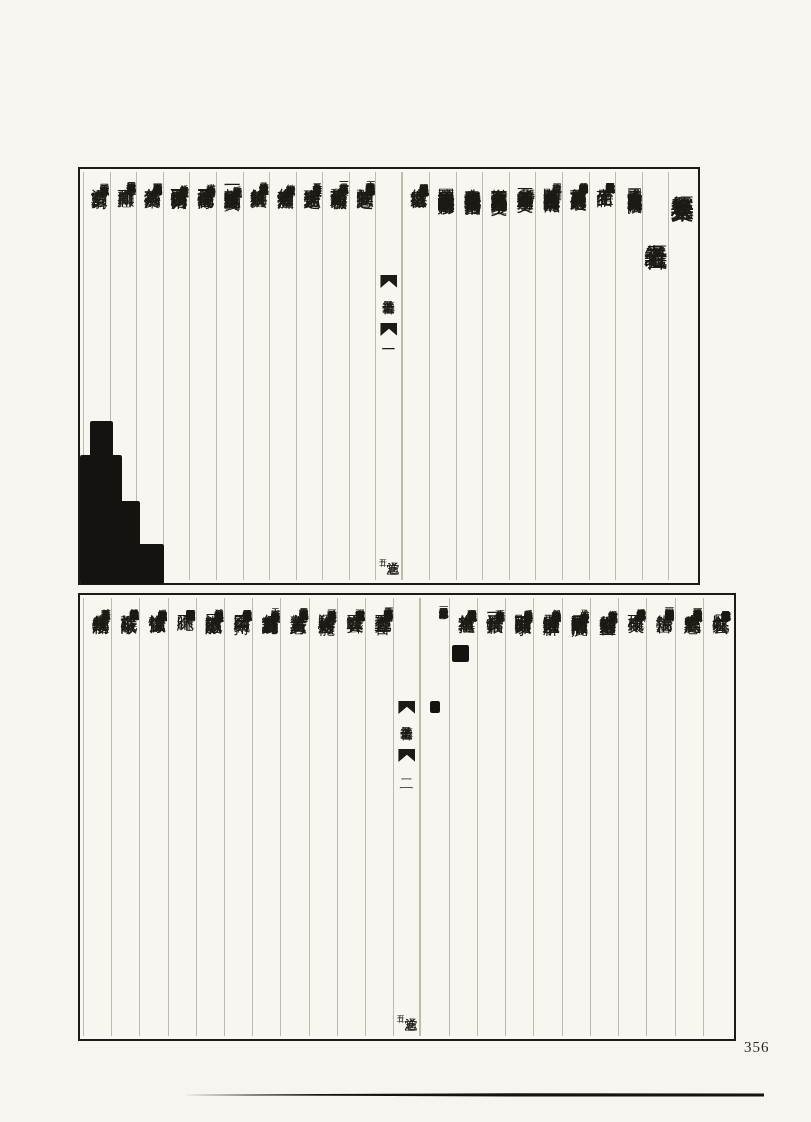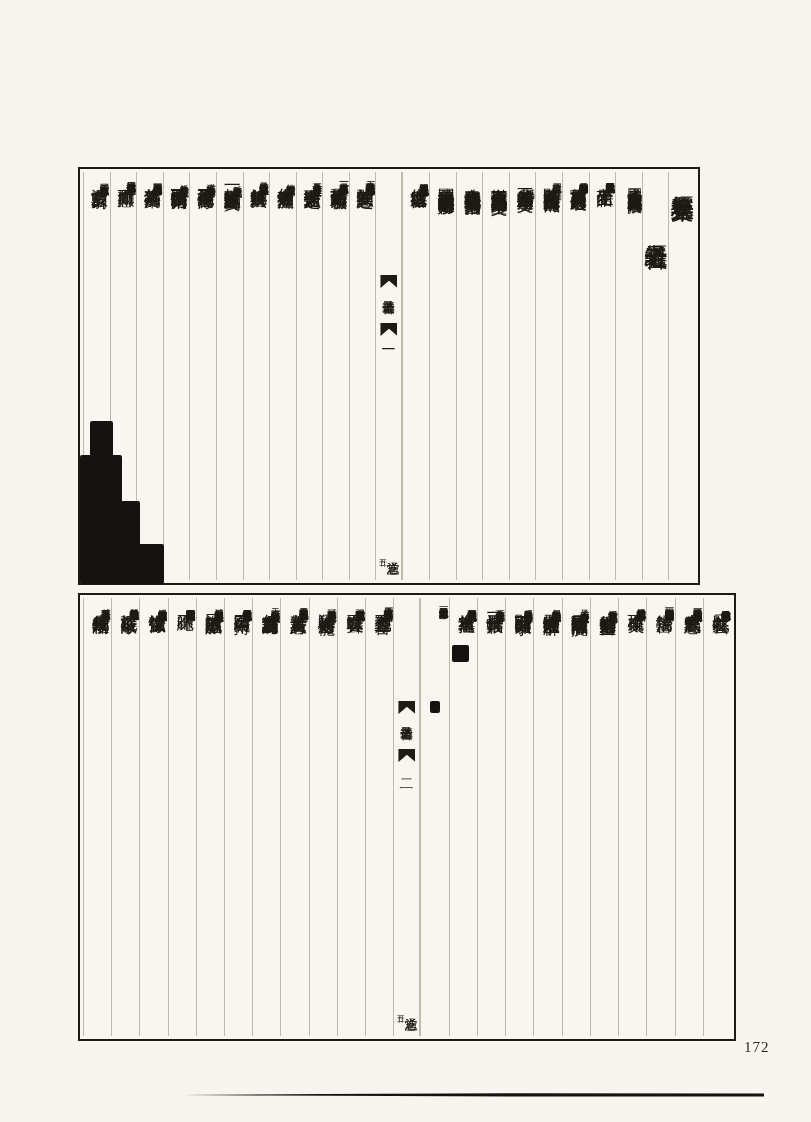--- a/index.html
+++ b/index.html
@@ -142,17 +142,17 @@
       <div class="col"><span class="note">補各反</span><span class="main">曰微</span><span class="note">細也</span><span class="main">致詰</span><span class="note">起吉反</span><span class="main">故混</span><span class="note">戶本反</span><span class="main">不皦</span><span class="note">古曉反明也又胡老反</span></div>
       <div class="col"><span class="main">不昧</span><span class="note">亡對反</span><span class="main">繩</span><span class="note">食陵反又民忍反梁帝云無涯際之皃顧云無節不可序或曰竟遠河上本作繩</span></div>
       <div class="col"><span class="main">復</span><span class="note">音服</span><span class="main">悅</span><span class="note">虛往反</span><span class="main">治</span><span class="note">直吏反</span><span class="main">強</span><span class="note">其丈反</span><span class="main">豫</span><span class="note">如字本或作懸簡文與此同也</span><span class="main">儼</span></div>
       <div class="col"><span class="note">魚檢反</span><span class="main">樸</span><span class="note">普角反又作朴</span><span class="main">混</span><span class="note">胡本反</span><span class="main">蔽</span><span class="note">必世反王云覆蓋也又鋪世反武同也</span><span class="main">蔽覆</span></div>
       <div class="col"><span class="note">芳富反</span><span class="main">生長</span><span class="note">丁丈反</span><span class="main">卒</span><span class="note">子恤反又</span><span class="main">凡物</span><span class="note">本作</span><span class="main">則物離</span><span class="note">力智反</span></div>
     </div>
 <div class="smudge" style="left: 372px; top: 50px; width: 17px; height: 17px;"></div>
     <div class="smudge" style="left: 350px; top: 106px; width: 10px; height: 12px;"></div>
   </div>
 
-<div class="page-number">172</div>
+<div class="page-number">356</div>
 
 <svg class="footer-rule" viewBox="0 0 582 6" preserveAspectRatio="none">
   <polygon points="0,3 140,2.1 330,1.2 582,1.6 582,4.4 330,4.6 90,3.6" fill="#15130f"></polygon>
 </svg>
 
 </body></html>

